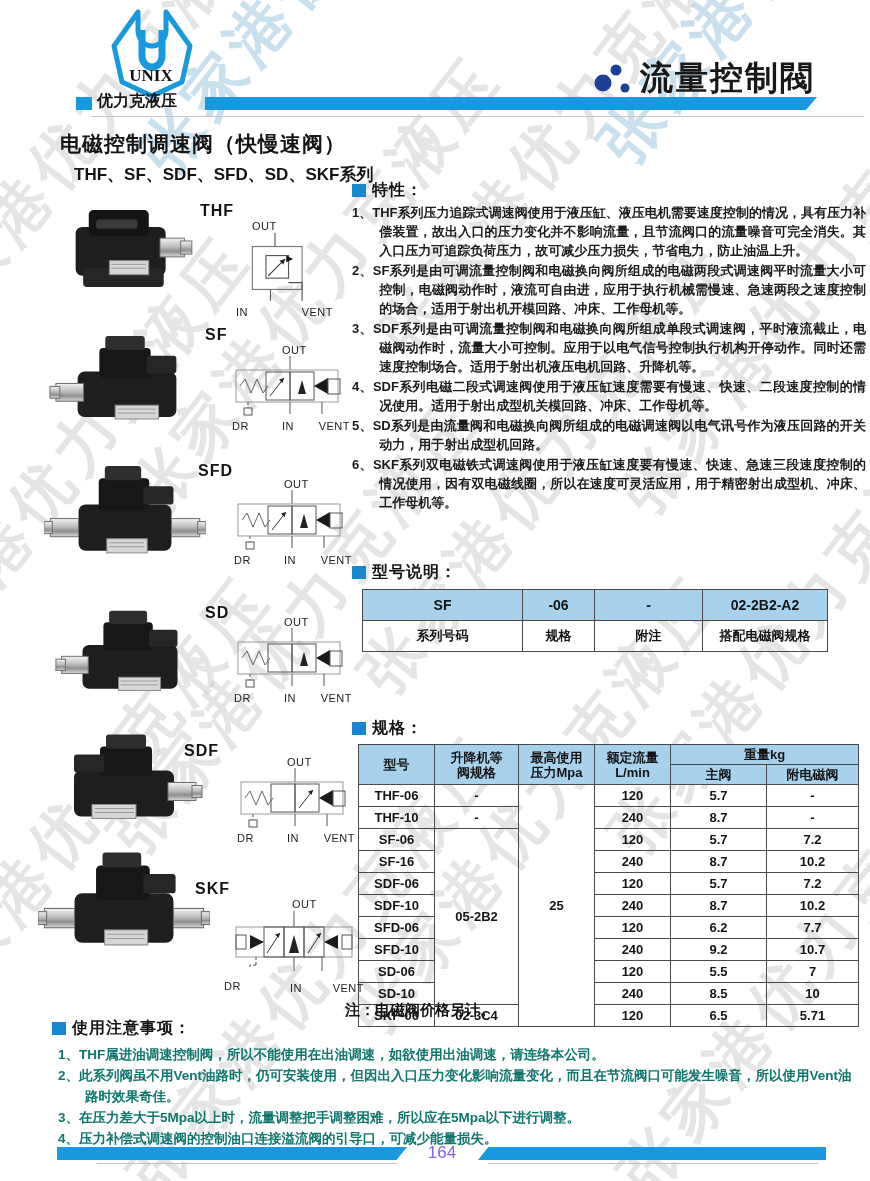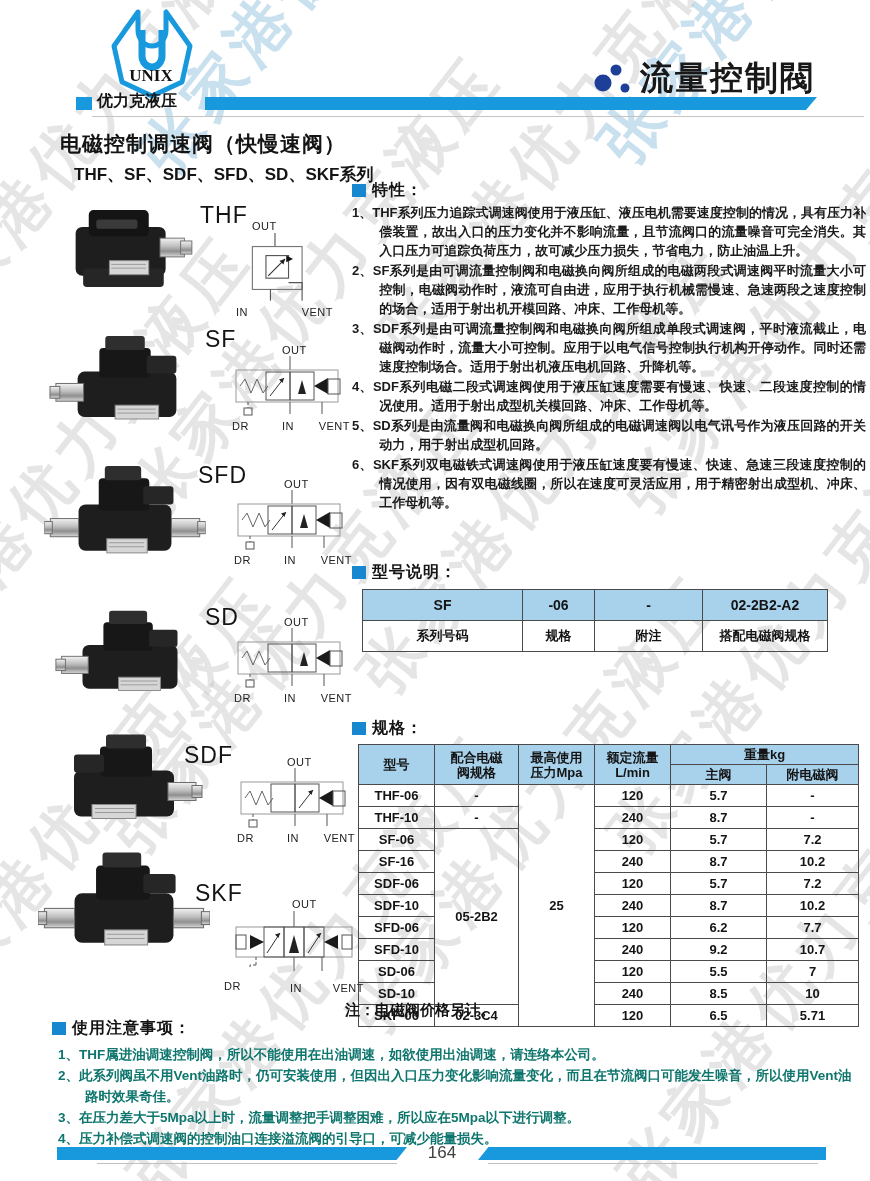--- a/index.html
+++ b/index.html
@@ -19,21 +19,21 @@
   .header-bar{position:absolute;left:205px;top:97px;width:612px;height:13px;background:#1899dd;z-index:2;
               clip-path:polygon(0 0,100% 0,98.2% 100%,0 100%);}
   .header-line{position:absolute;left:92px;top:116px;width:772px;height:1px;background:#c4c4c4;z-index:2;}
   .dots-svg{position:absolute;left:592px;top:60px;z-index:2;}
   .page-title{position:absolute;left:640px;top:56px;font-size:33px;font-weight:bold;letter-spacing:2px;z-index:2;color:#181818;}
   
   .doc-title{position:absolute;left:60px;top:130px;font-size:21px;font-weight:bold;letter-spacing:1px;z-index:2;}
   .series-subtitle{position:absolute;left:74px;top:163px;font-size:17px;font-weight:bold;z-index:2;}
   
   .product{position:absolute;z-index:2;}
-  .p-label{position:absolute;font-size:23px;font-weight:normal;letter-spacing:1px;z-index:3;}
+  .p-label{position:absolute;font-size:16px;font-weight:bold;letter-spacing:1px;z-index:3;}
   .diagram{position:absolute;z-index:3;}
   .diagram .port{position:absolute;font-size:11px;font-weight:normal;letter-spacing:.5px;color:#222;}
   
   .sec-head{position:absolute;display:flex;align-items:center;z-index:2;}
   .sec-head .bullet{width:14px;height:13px;background:#1787cf;margin-right:6px;}
   .sec-head .txt{font-size:16px;font-weight:bold;letter-spacing:1px;}
   .features{position:absolute;left:352px;top:203px;width:514px;z-index:2;}
   .feat-item{font-size:13px;line-height:19px;text-align:justify;font-weight:bold;
              text-indent:-2.1em;padding-left:2.1em;margin-bottom:1px;color:#1b1b1b;}
   
@@ -52,21 +52,21 @@
   
   .usage{position:absolute;left:58px;top:1044px;width:806px;z-index:2;}
   .usage-item{font-size:13.5px;line-height:21px;font-weight:bold;text-indent:-2em;padding-left:2em;color:#0f766e;}
   
   .foot-bar{position:absolute;top:1147px;height:13px;background:#1899dd;z-index:2;}
   .foot-bar.left{left:57px;width:350px;clip-path:polygon(0 0,100% 0,97% 100%,0 100%);}
   .foot-bar.right{left:478px;width:348px;clip-path:polygon(3% 0,100% 0,100% 100%,0 100%);}
   .foot-line{position:absolute;top:1163px;height:1px;background:#c0c0c0;z-index:2;}
   .foot-line.l{left:97px;width:300px;}
   .foot-line.r{left:488px;width:330px;}
-  .page-number{position:absolute;left:405px;top:1143px;width:74px;text-align:center;font-size:17px;z-index:2;color:#404040;}
+  .page-number{position:absolute;left:405px;top:1143px;width:74px;text-align:center;font-size:17px;z-index:2;color:#8b5cf6;}
   svg{display:block;}
 </style>
 </head>
 <body>
 
 <div id="page">
 
   <span class="wm blue" style="left:120px;top:140px">张家港优力克液压</span>
   <span class="wm blue" style="left:580px;top:130px">张家港优力克液压</span>
   <span class="wm" style="left:-120px;top:320px">张家港优力克液压</span>
@@ -364,21 +364,21 @@
         <col style="width:76px">
         <col style="width:84px">
         <col style="width:76px">
         <col style="width:76px">
         <col style="width:96px">
         <col style="width:92px">
       </colgroup>
     <tbody>
         <tr>
       <th rowspan="2">型号</th>
-      <th rowspan="2" class="ml">配合电磁
+      <th rowspan="2" class="ml">升降机等
 阀规格</th>
       <th rowspan="2" class="ml">最高使用
 压力Mpa</th>
       <th rowspan="2" class="ml">额定流量
 L/min</th>
       <th colspan="2">重量kg</th>
     </tr>
     <tr>
       <th>主阀</th>
       <th>附电磁阀</th>

